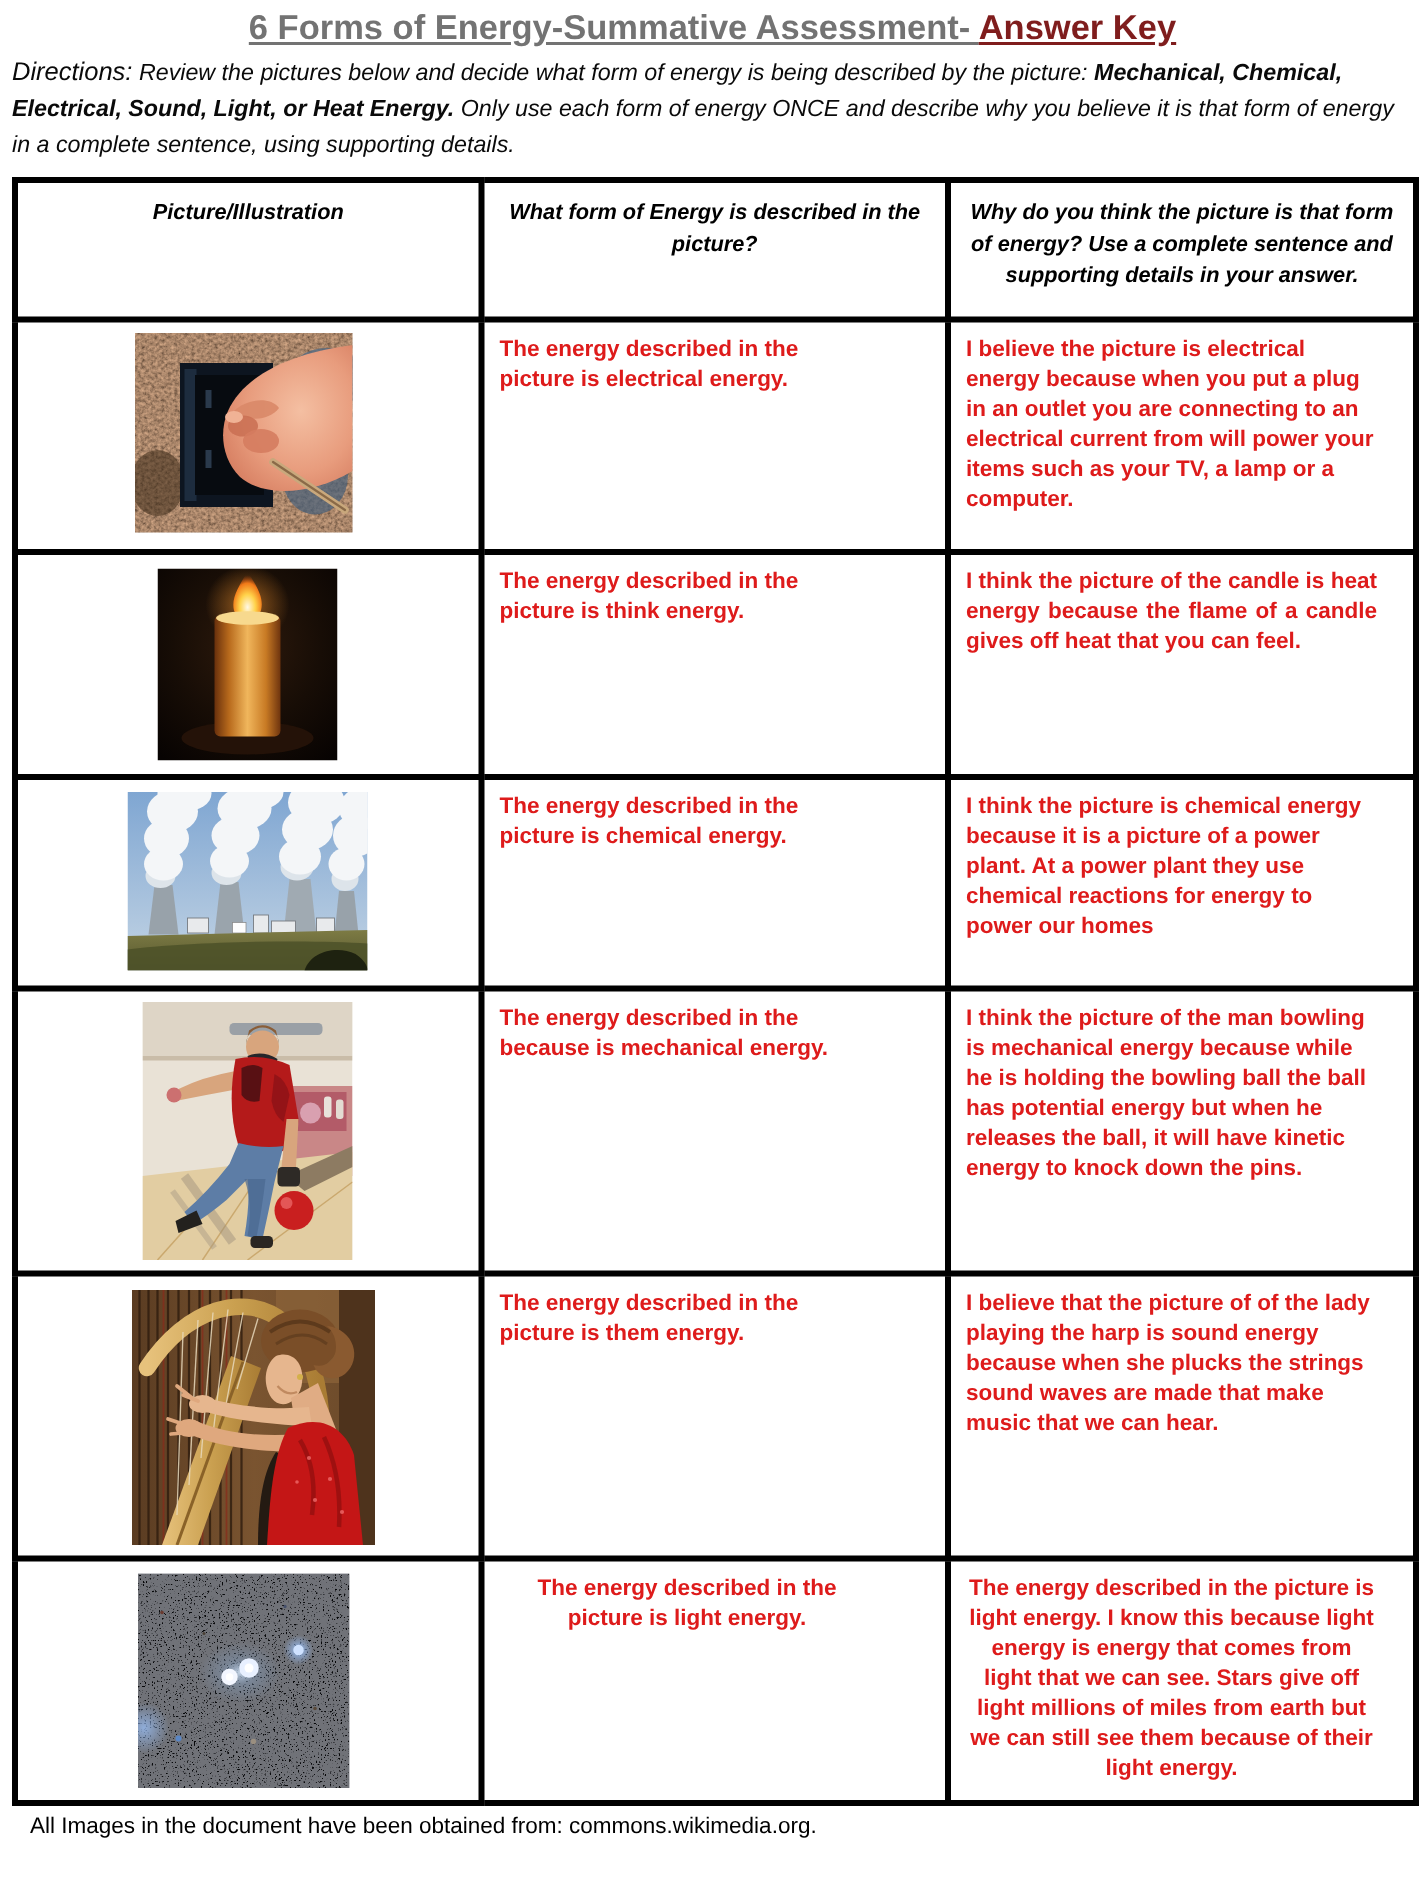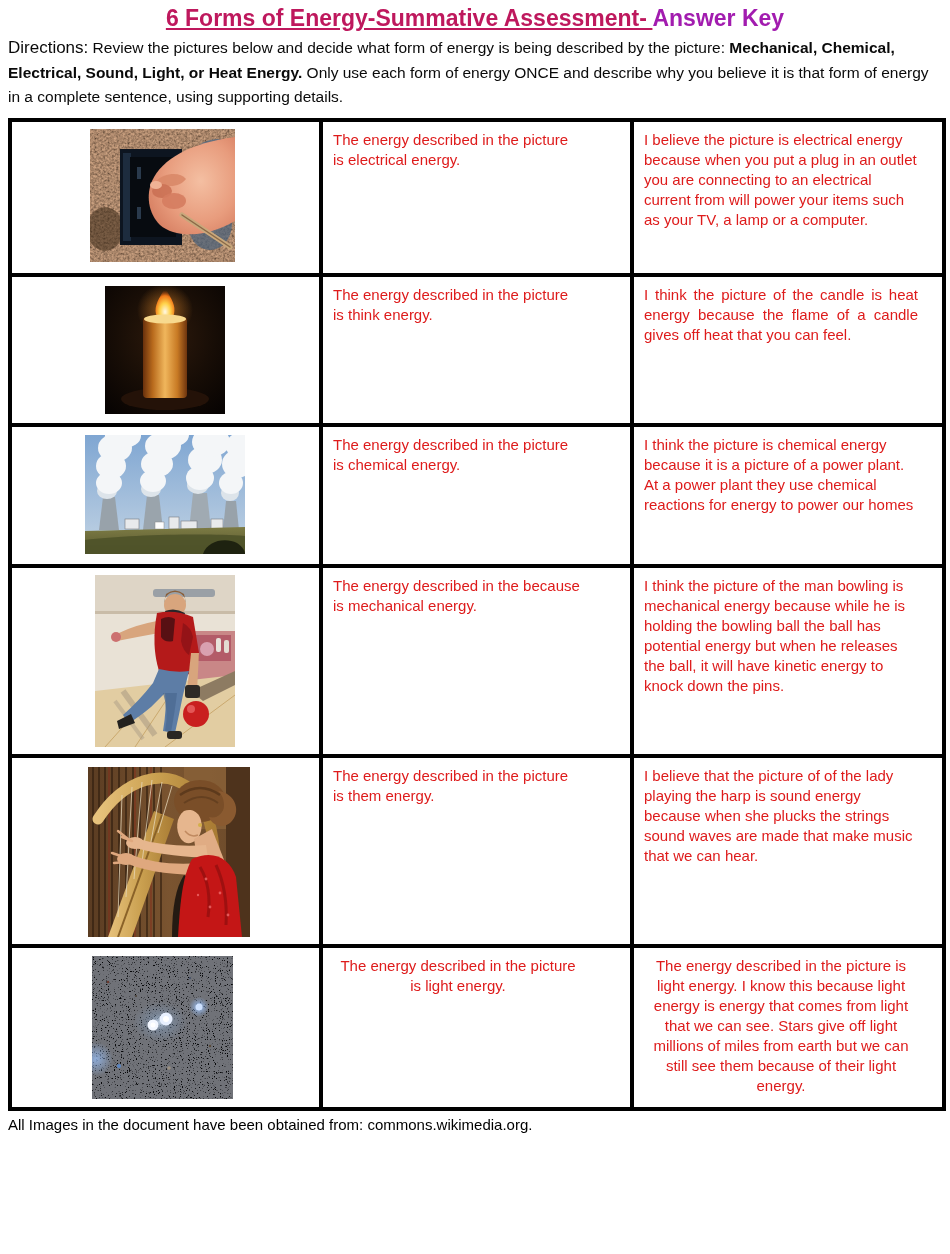--- a/index.html
+++ b/index.html
@@ -2,59 +2,64 @@
 <html><head>
 <meta charset="utf-8">
 <style>
   * { box-sizing: border-box; }
   html,body { margin:0; padding:0; background:#fff; }
   body {
     width:950px; height:1254px; overflow:hidden;
     font-family:"Liberation Sans", sans-serif; color:#000;
   }
   .title { text-align:center; font-size:23px; font-weight:bold; margin:5px 0 3px; letter-spacing:0; }
-  .title .t-main { color:#be185d; text-decoration:underline; }
-  .title .t-red  { color:#a21caf; }
-  .directions { margin:2px 8px 9px 8px; font-size:15.5px; line-height:1.55; color:#0a0a0a; }
+  .title .t-main { color:#737373; text-decoration:underline; }
+  .title .t-red  { color:#7f1d1d; text-decoration:underline; }
+  .directions { margin:2px 8px 9px 8px; font-style:italic; font-size:15.5px; line-height:1.55; color:#0a0a0a; }
   .directions .dir-label { font-size:17px; }
   .directions b { font-weight:bold; }
   table.energy { border-collapse:collapse; table-layout:fixed; width:934px; margin-left:8px; }
   table.energy col.c1 { width:311px; } table.energy col.c2 { width:311px; } table.energy col.c3 { width:312px; }
   th, td { border:4px solid #000; vertical-align:top; }
   th { font-size:14.5px; font-weight:bold; font-style:italic; text-align:center; padding:10px 10px 6px; line-height:1.45; }
   tr.hdr    { height:93px; }
   tr.row-1  { height:155px; } tr.row-2 { height:150px; } tr.row-3 { height:141px; }
   tr.row-4  { height:190px; } tr.row-5 { height:190px; } tr.row-6 { height:163px;text-align:center; }
   td.pic { padding:0; }
   td.txt { padding:8px 10px; }
-  td.txt p { margin:0; color:#de1b1b; font-size:15px; line-height:1.33; }
+  td.txt p { margin:0; color:#de1b1b; font-size:15px; line-height:1.33;font-weight:bold; }
   p.form-p { max-width:250px; }
   p.why-p  { max-width:274px; }
   p.why-p.justify { text-align:justify; }
   .imgwrap { display:block; }
   .img-1 { margin:7px 0 0 78px; } .img-2 { margin:9px 0 0 93px; }
   .img-3 { margin:8px 0 0 73px; } .img-4 { margin:7px 0 0 83px; }
   .img-5 { margin:9px 0 0 76px; } .img-6 { margin:8px 0 0 80px; }
   .imgwrap svg { display:block; }
-  .footer { margin:5px 0 0 8px; font-size:15px; color:#000; }
+  .footer { margin:5px 0 0 20px; font-size:15px; color:#000; }
 </style>
 </head>
 <body>
 
 <h1 class="title"><span class="t-main">6 Forms of Energy-Summative Assessment- </span><span class="t-red">Answer Key</span></h1>
 
 <p class="directions"><span class="dir-label">Directions:</span><span> Review the pictures below and decide what form of energy is being described by the picture: </span><b>Mechanical, Chemical, Electrical, Sound, Light, or Heat Energy.</b><span> Only use each form of energy ONCE and describe why you believe it is that form of energy in a complete sentence, using supporting details.</span></p>
 
 <table class="energy">
   <colgroup>
       <col class="c1">
       <col class="c2">
       <col class="c3">
     </colgroup>
   <tbody>
+      <tr class="hdr">
+    <th>Picture/Illustration</th>
+    <th>What form of Energy is described in the picture?</th>
+    <th>Why do you think the picture is that form of energy? Use a complete sentence and supporting details in your answer.</th>
+  </tr>
 
   <tr class="row-1">
     <td class="pic">
       <span class="imgwrap img-1">
         <svg width="145" height="133" viewBox="0 0 145 133">
           <defs>
             <filter id="corkA">
                   <feTurbulence type="fractalNoise" baseFrequency="0.45" numOctaves="4" seed="11"></feTurbulence>
                   <feColorMatrix type="matrix" values="1.1 0 0 0 0  0.7 0 0 0 0  0.45 0 0 0 0  0 0 0 0 1"></feColorMatrix>
                 </filter>

